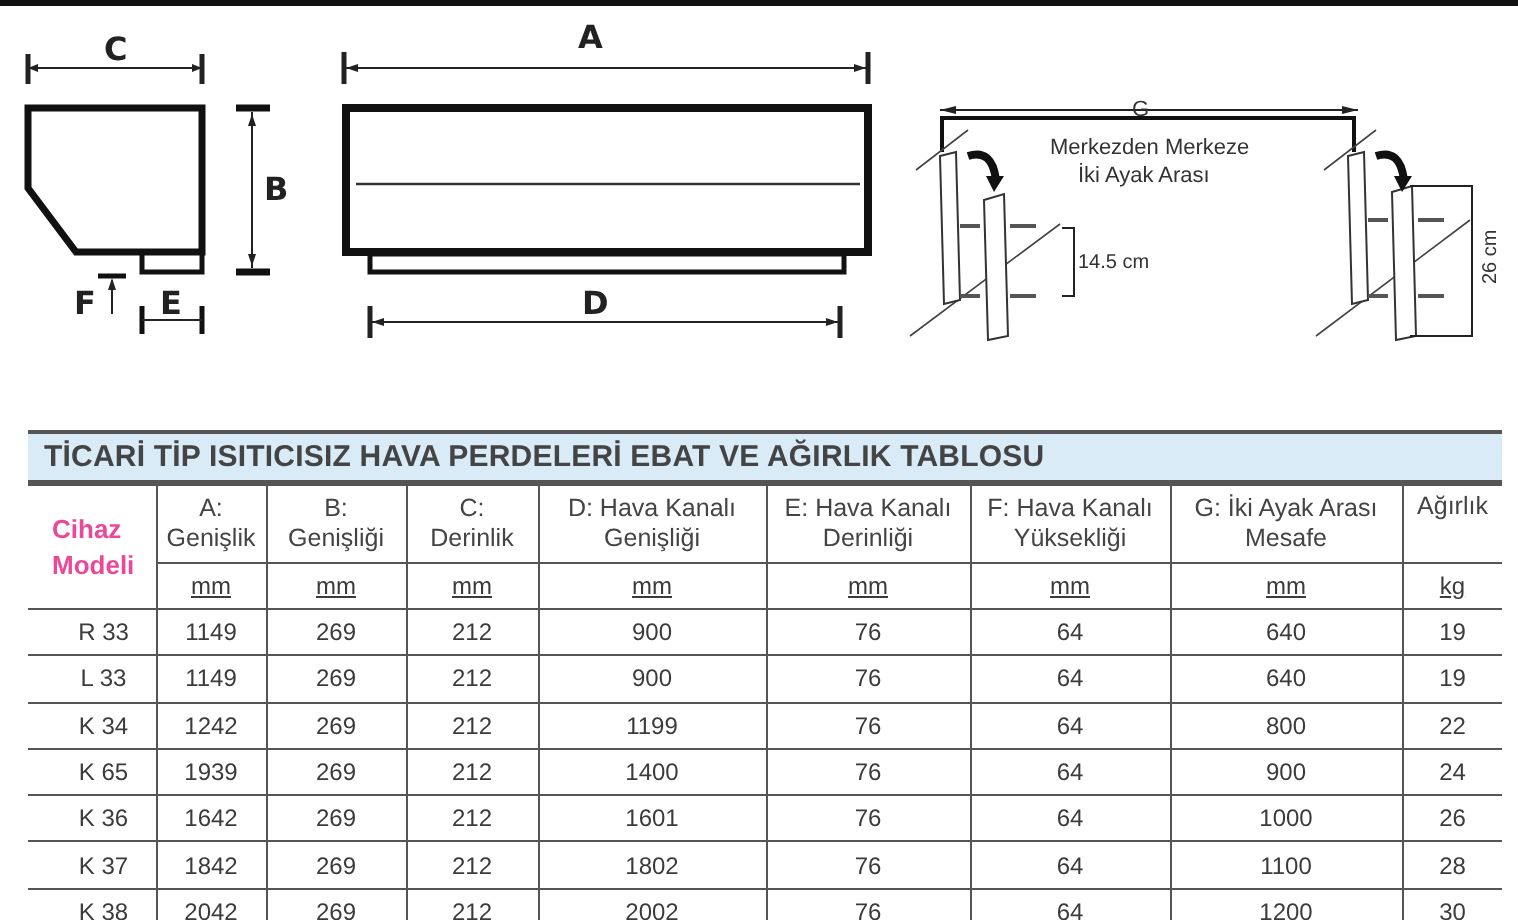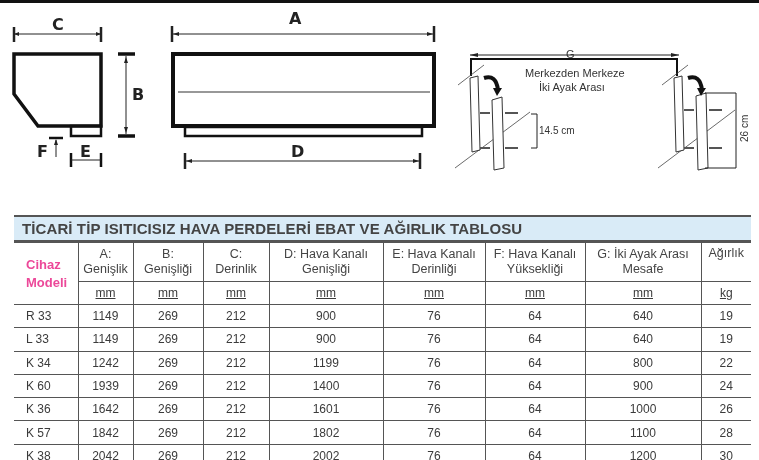--- a/index.html
+++ b/index.html
@@ -13,21 +13,21 @@
   .table-wrap{position:absolute;left:14px;top:215px;width:737px;}
   .title-band{height:23px;background:#d9ebf7;border-top:2px solid #555;border-bottom:2px solid #555;display:flex;align-items:center;padding-left:8px;font-family:"Liberation Sans",sans-serif;font-weight:bold;font-size:15px;color:#444;letter-spacing:0.1px;}
   table{border-collapse:collapse;width:100%;font-family:"Liberation Sans",sans-serif;font-size:12px;color:#3b3b3b;}
   td,th{border:1px solid #555;text-align:center;padding:0;font-weight:normal;}
   table tr td:first-child, table tr th:first-child{border-left:none;}
   table tr td:last-child, table tr th:last-child{border-right:none;margin-top:36px;}
   th.model{text-align:left;padding-left:12px;font-weight:bold;font-size:13px;line-height:18px;color:#ec4899;}
   th.hdr{height:35px;line-height:15px;font-size:12.5px;color:#444;}
   td.unit{height:22px;text-decoration:underline;}
   tbody td{height:22.3px;}
-  tbody td.model-cell{text-align:left;padding-left:12px;}
+  tbody td.model-cell{text-align:center;padding-left:12px;}
   tbody tr:last-child td{border-bottom:5px solid #a21caf;}
 </style>
 </head>
 <body>
 
 <div class="topline"></div>
 
 <svg class="diagram" viewBox="0 3 759 185" width="759" height="185">
 
   <g>
@@ -178,21 +178,21 @@
         <td>1242</td>
         <td>269</td>
         <td>212</td>
         <td>1199</td>
         <td>76</td>
         <td>64</td>
         <td>800</td>
         <td>22</td>
       </tr>
       <tr>
-        <td class="model-cell">K 60</td>
+        <td class="model-cell">K 65</td>
         <td>1939</td>
         <td>269</td>
         <td>212</td>
         <td>1400</td>
         <td>76</td>
         <td>64</td>
         <td>900</td>
         <td>24</td>
       </tr>
       <tr>
@@ -200,21 +200,21 @@
         <td>1642</td>
         <td>269</td>
         <td>212</td>
         <td>1601</td>
         <td>76</td>
         <td>64</td>
         <td>1000</td>
         <td>26</td>
       </tr>
       <tr>
-        <td class="model-cell">K 57</td>
+        <td class="model-cell">K 37</td>
         <td>1842</td>
         <td>269</td>
         <td>212</td>
         <td>1802</td>
         <td>76</td>
         <td>64</td>
         <td>1100</td>
         <td>28</td>
       </tr>
       <tr>

